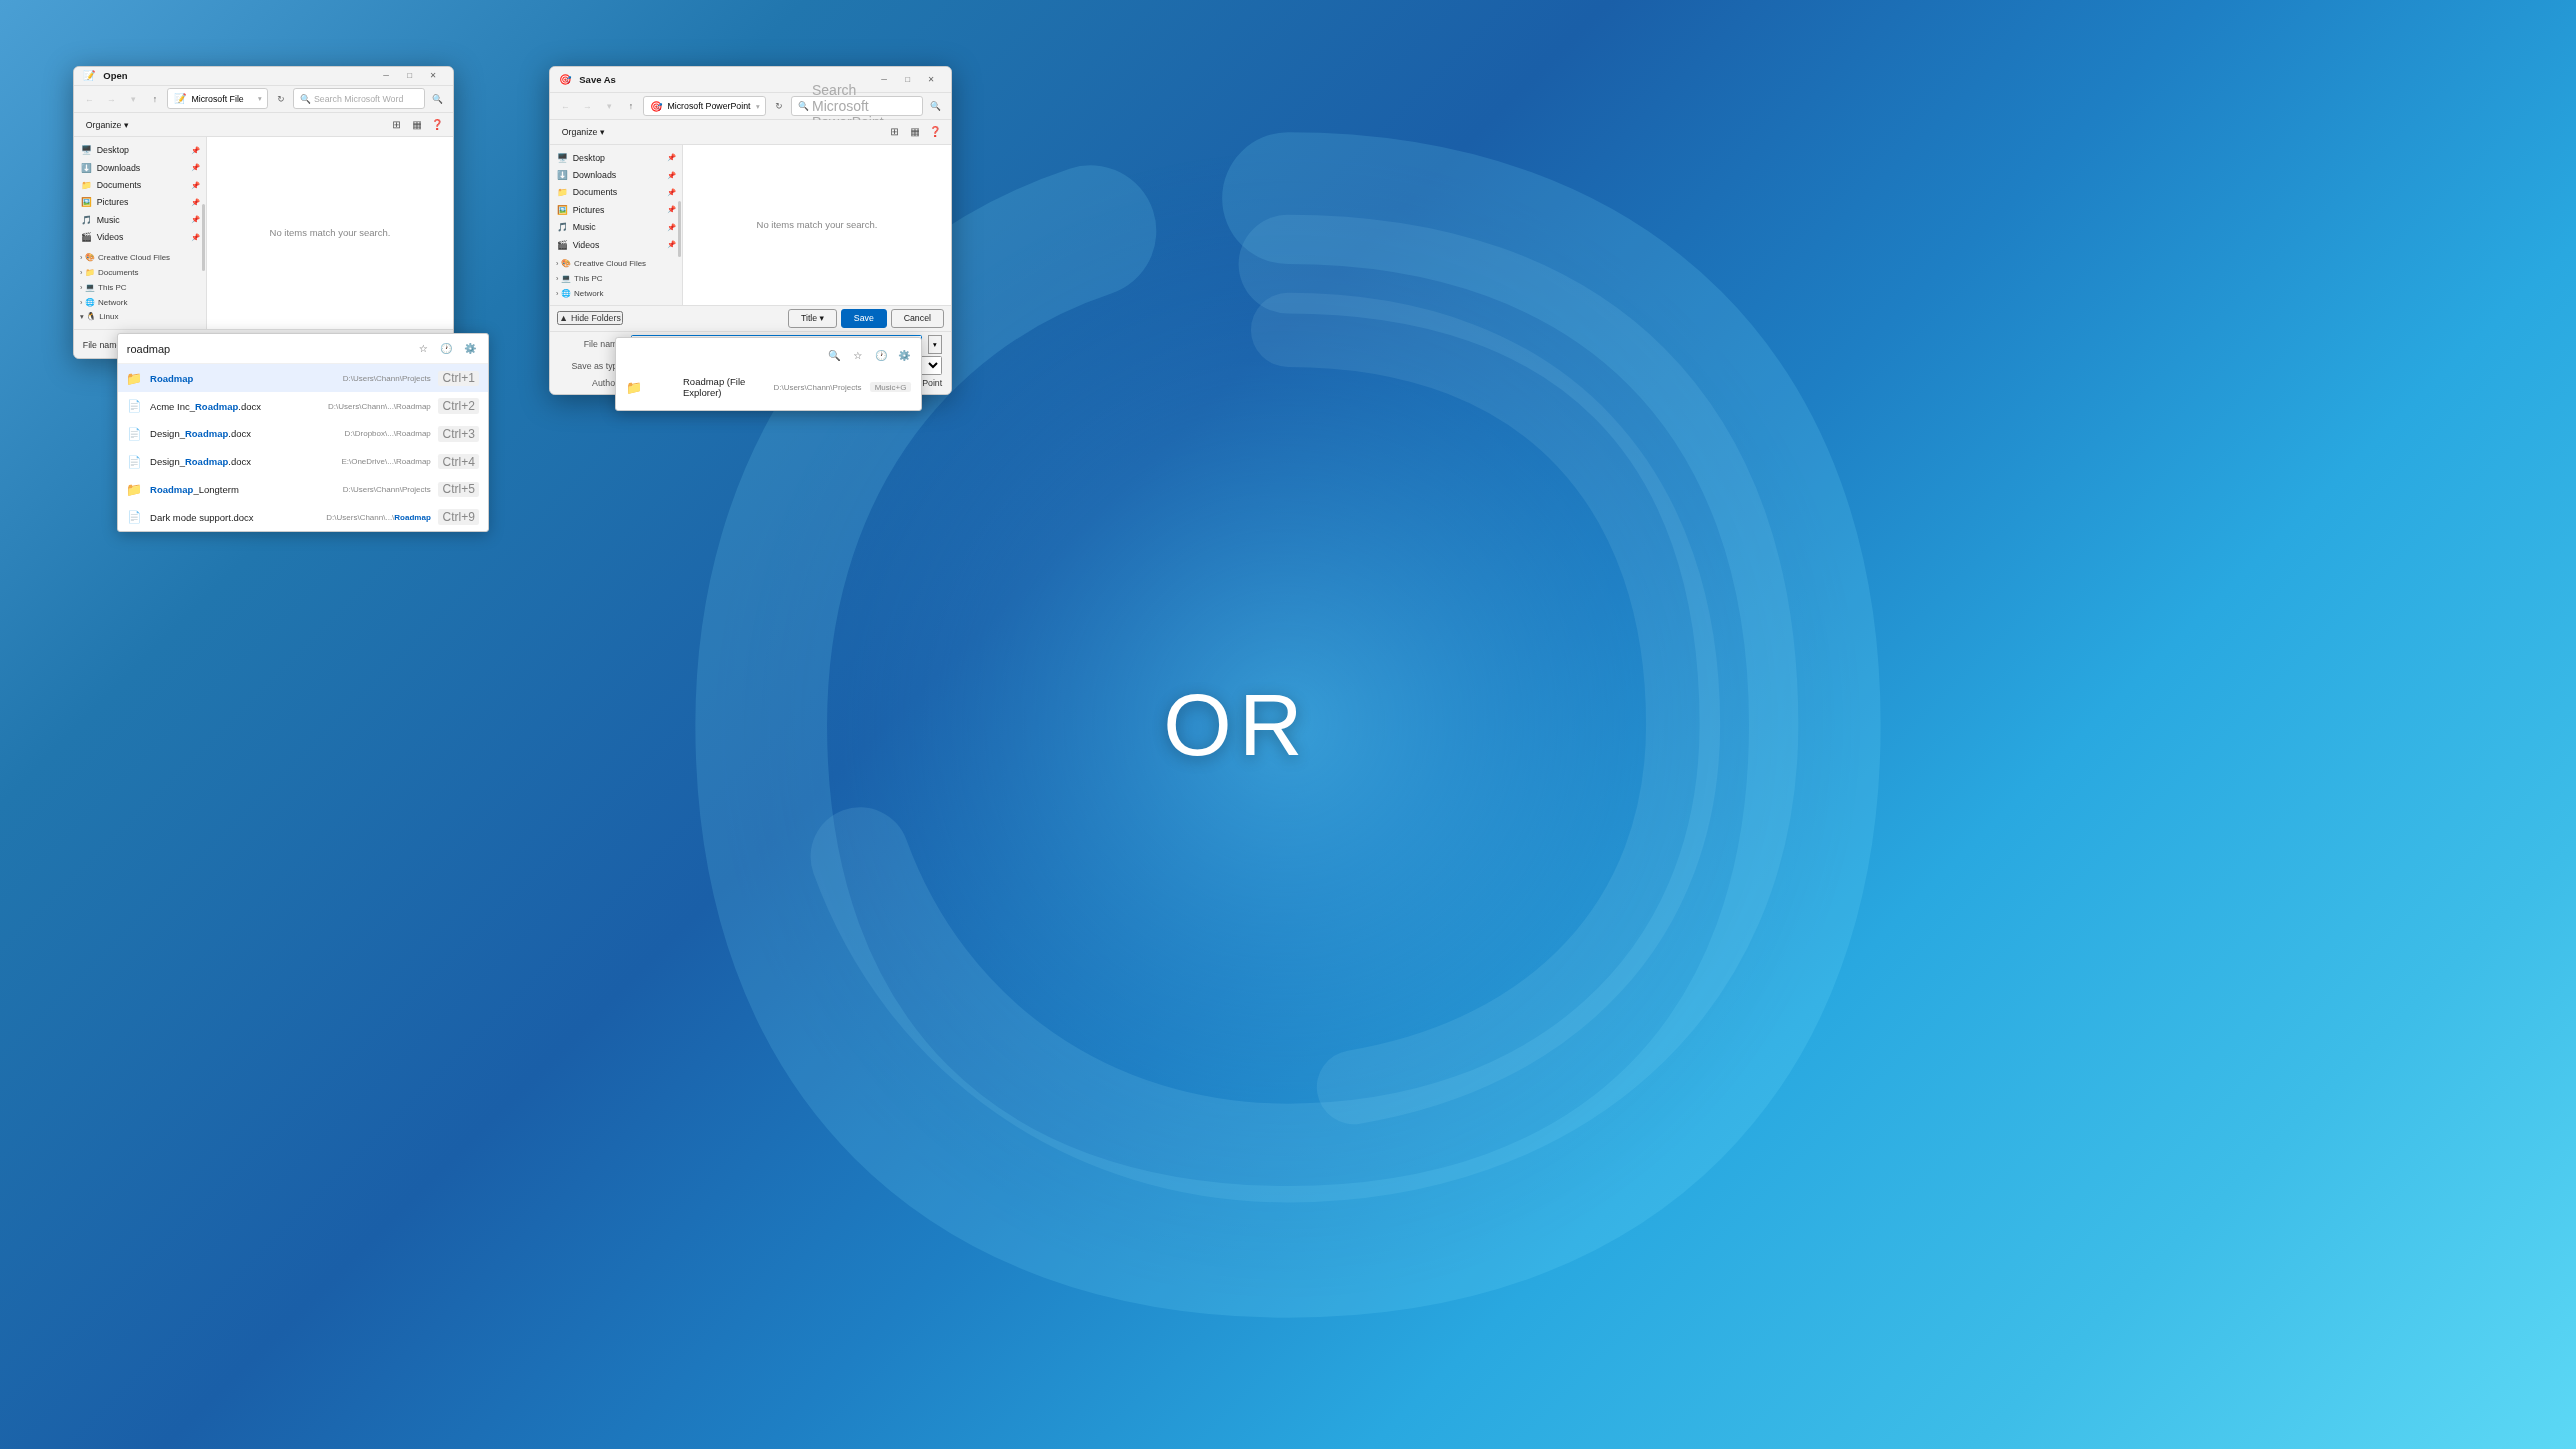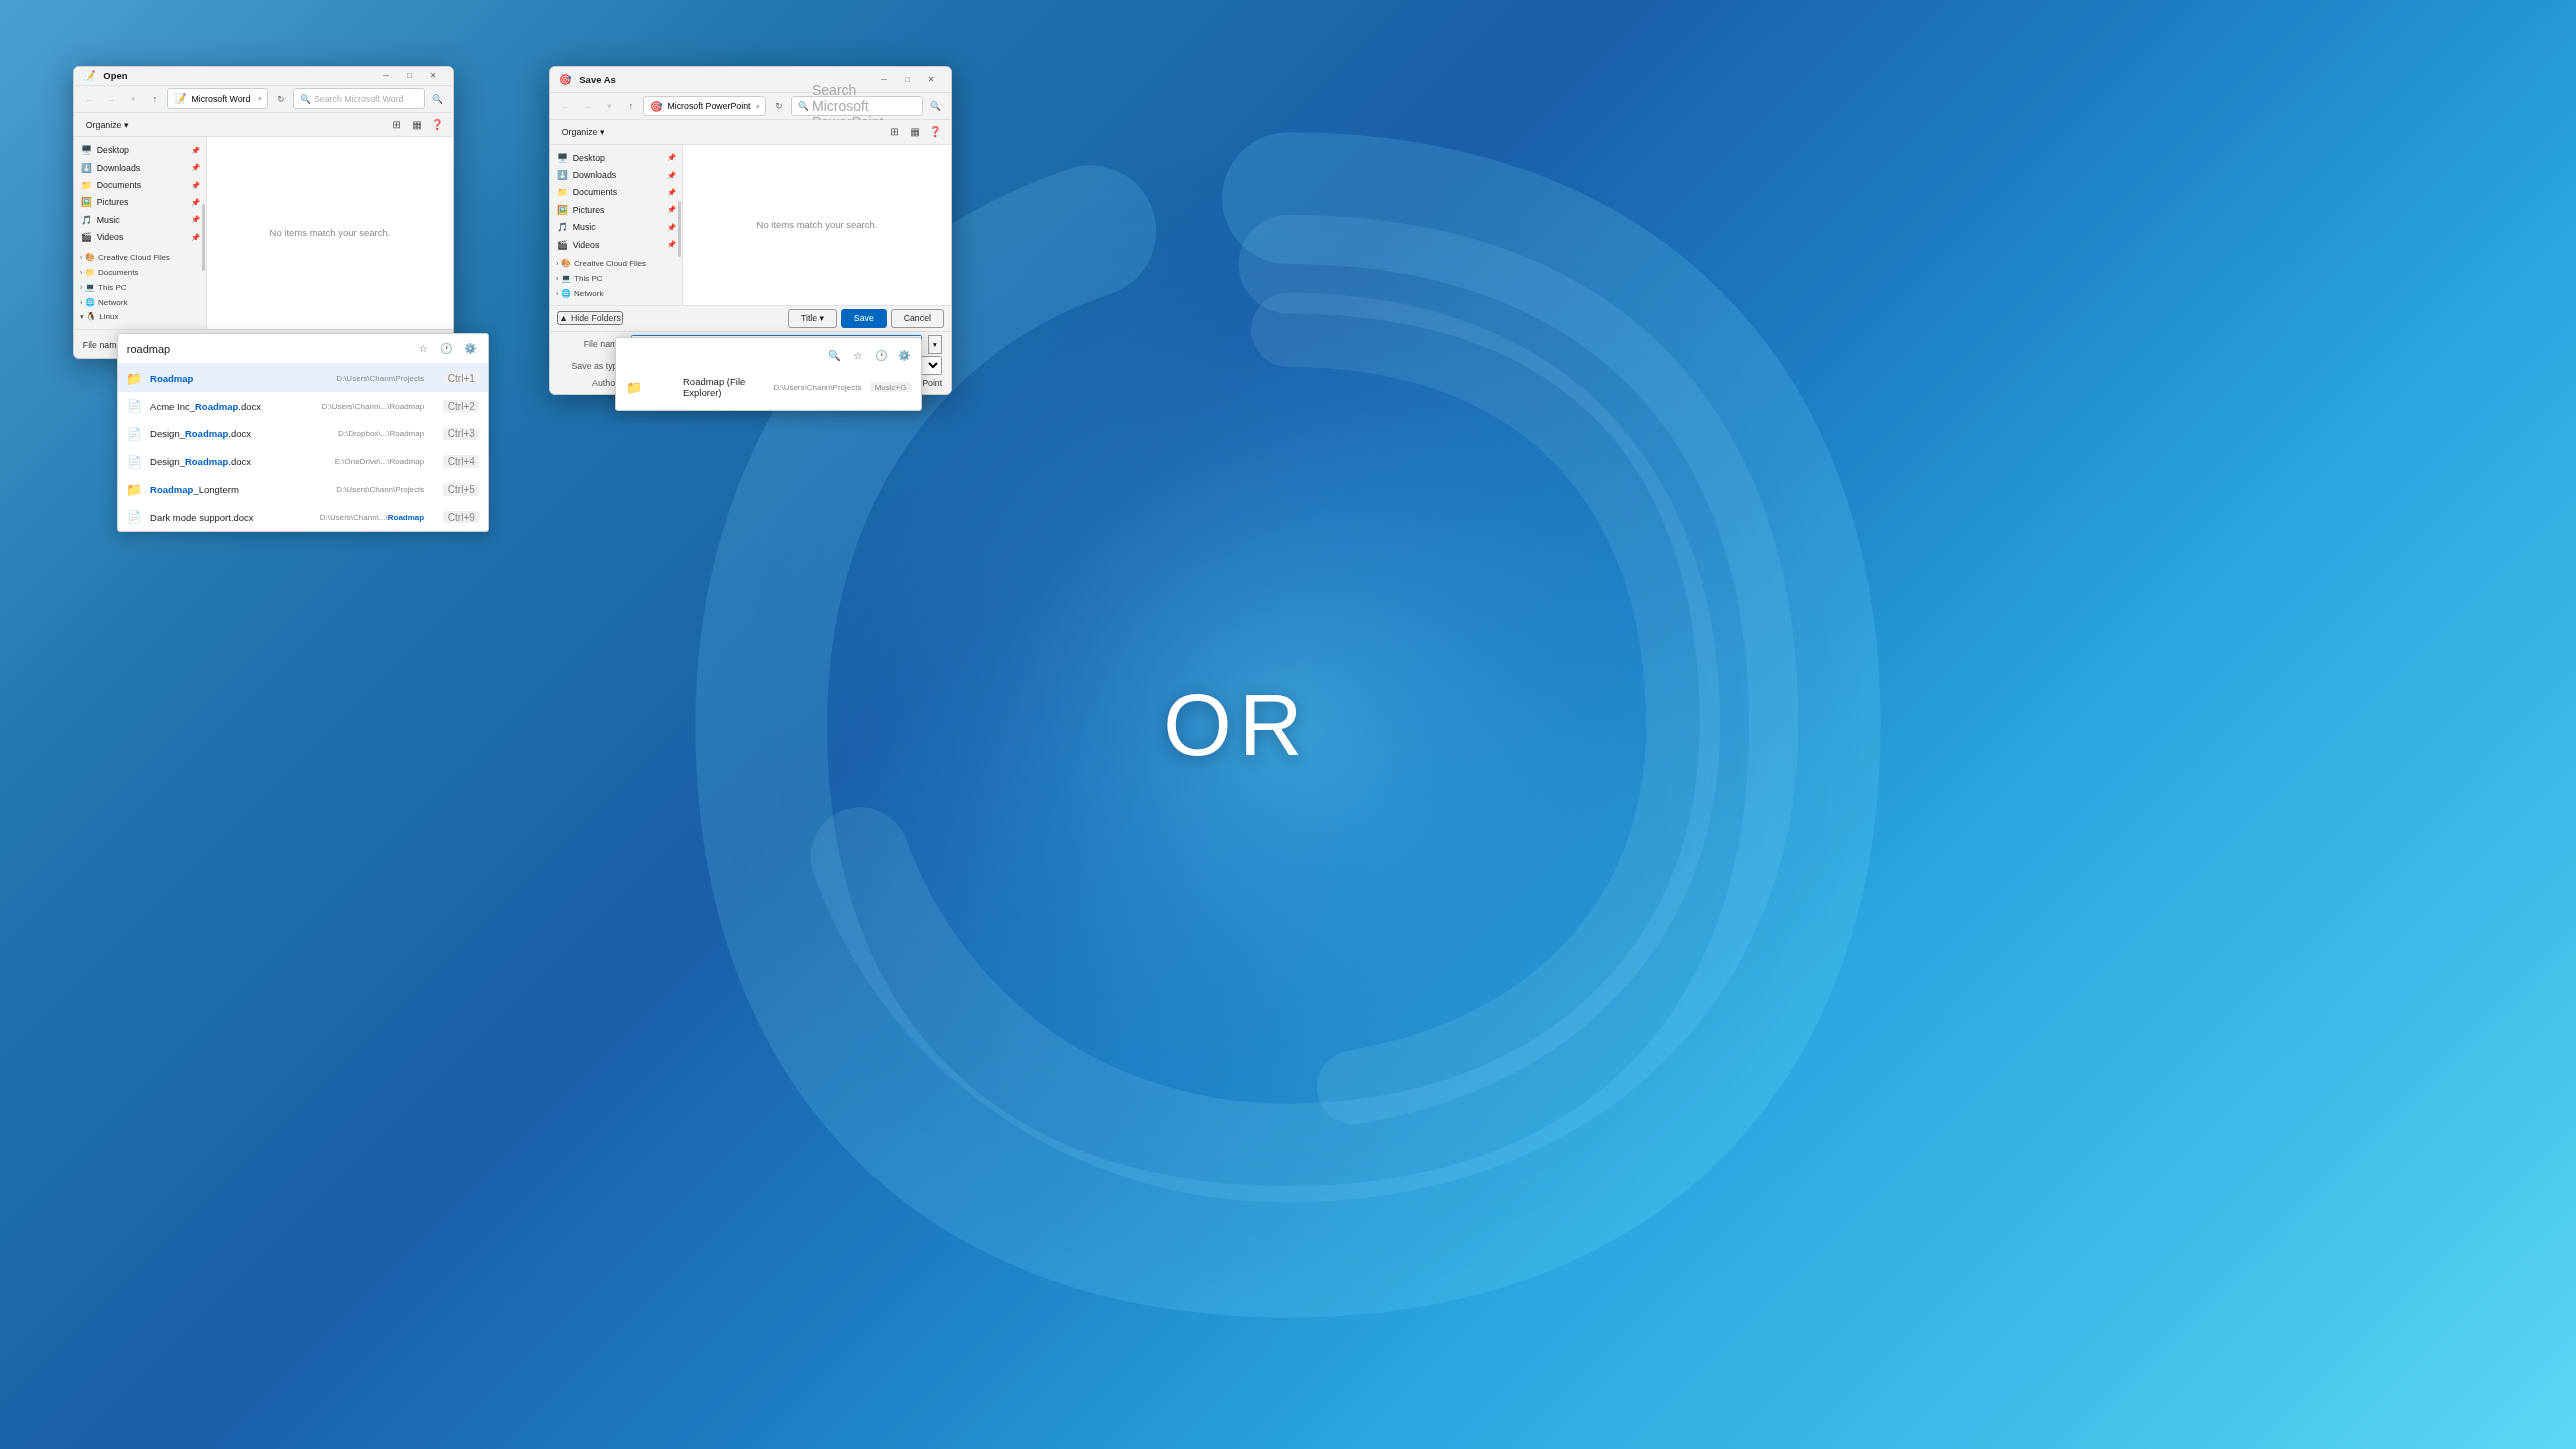--- a/index.html
+++ b/index.html
@@ -336,26 +336,25 @@
       font-size: 9.5px;
       color: #1a1a1a;
     }
 
     .result-path {
       font-size: 8px;
       color: #888;
     }
 
     .result-shortcut {
-      font-size: 10px;
+      font-size: 12px;
       color: #888;
       background: #f0f0f0;
       padding: 0.7px 4.4px;
       border-radius: 2.2px;
-      margin-left: 12px;
     }
 
     
     .file-explorer-dropdown {
       position: absolute;
       left: 615px;
       top: 337px;
       width: 307px;
       background: white;
       border: 0.7px solid #ccc;
@@ -555,21 +554,21 @@
     </div>
   </div>
 
   <div class="toolbar-row">
     <button class="nav-btn disabled">←</button>
     <button class="nav-btn disabled">→</button>
     <button class="nav-btn disabled">▾</button>
     <button class="nav-btn">↑</button>
     <div class="address-bar">
       <span style="font-size:10.2px;">📝</span>
-      <span>Microsoft Word</span>
+      <span>Microsoft File</span>
       <span style="margin-left:auto;color:#aaa;font-size:7.3px;">▾</span>
     </div>
     <button class="nav-btn">↻</button>
     <div class="search-bar">
       <span>🔍</span>
       <span style="font-size:8.8px;color:#aaa;">Search Microsoft Word</span>
     </div>
     <button class="nav-btn">🔍</button>
   </div>
 

